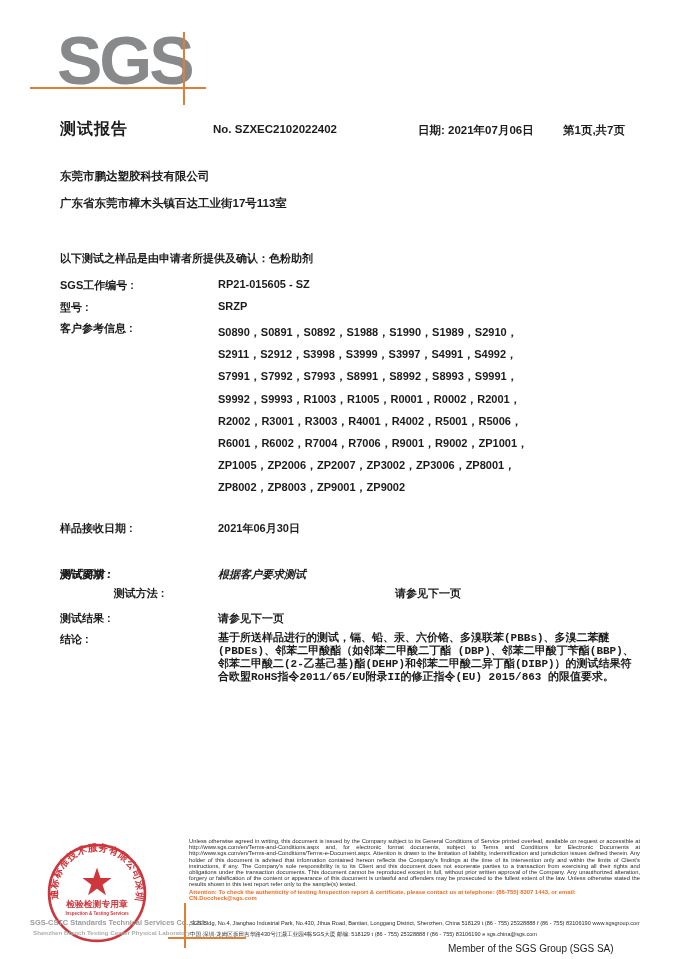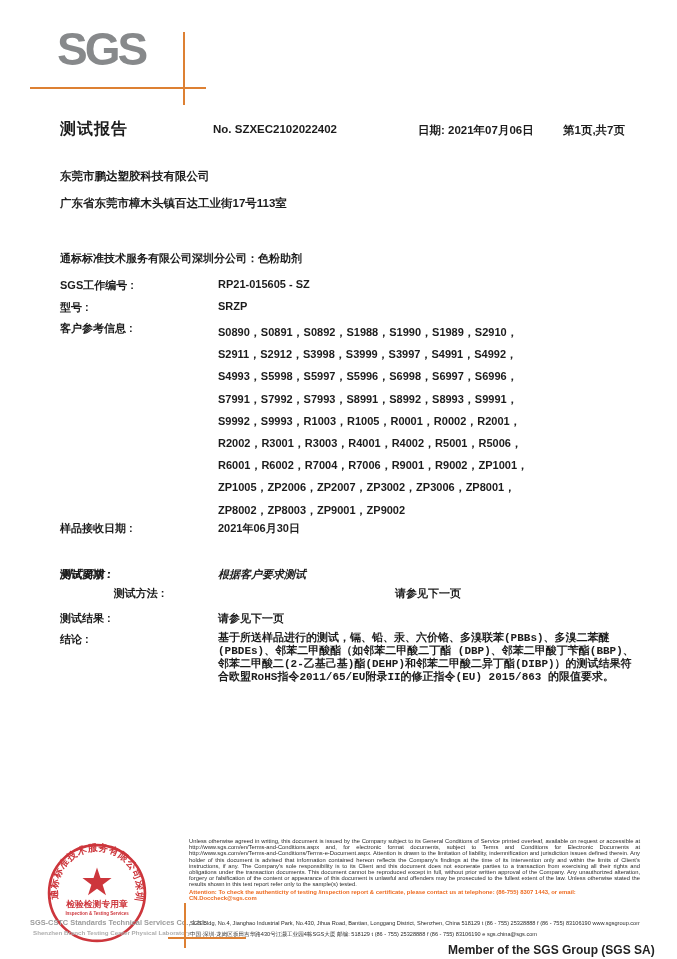--- a/index.html
+++ b/index.html
@@ -4,21 +4,21 @@
 <style>
   html,body{margin:0;padding:0;background:#e8e8e8;}
   .page{
     width:677px;height:959px;background:#ffffff;position:relative;
     margin:0 auto;overflow:hidden;
     font-family:"Liberation Sans","DejaVu Sans",sans-serif;color:#1c1c1c;
   }
   
   .sgs-logo{
     position:absolute;left:57px;top:26px;
-    font-size:46px;font-weight:700;letter-spacing:-3px;color:#87898b;line-height:1;
+    font-size:68px;font-weight:700;letter-spacing:-3px;color:#87898b;line-height:1;
     font-family:"Liberation Sans","DejaVu Sans",sans-serif;
   }
   .logo-hline{position:absolute;left:30px;top:87px;width:176px;height:2px;background:#dd8033;}
   .logo-vline{position:absolute;left:183px;top:32px;width:2px;height:73px;background:#dd8033;}
   
   .header-row{position:absolute;left:60px;top:121px;width:580px;height:20px;font-weight:700;}
   .header-title{position:absolute;left:0;top:-2px;font-size:16px;letter-spacing:1px;}
   .header-no{position:absolute;left:153px;top:2px;font-size:11.5px;}
   .header-date{position:absolute;left:358px;top:2px;font-size:11.5px;}
   .header-page{position:absolute;left:503px;top:2px;font-size:11.5px;}
@@ -45,21 +45,21 @@
   .footer-smallprint{
     position:absolute;left:189px;top:838px;width:451px;
     font-size:5.8px;line-height:6.2px;color:#2b2b2b;text-align:justify;
   }
   .footer-attention{
     margin-top:1px;color:#ed6b21;font-weight:700;font-size:5.9px;line-height:6.3px;text-align:left;
   }
   .addr-row{position:absolute;left:190px;width:450px;font-size:5.6px;color:#2b2b2b;white-space:nowrap;overflow:hidden;}
   .addr-en{top:920px;}
   .addr-cn{top:931px;}
-  .member{position:absolute;left:448px;top:943px;font-size:12px;color:#222;font-weight:700;}
+  .member{position:absolute;left:448px;top:943px;font-size:10px;color:#222;font-weight:400;}
   .cross-vline{position:absolute;left:184px;top:903px;width:2px;height:45px;background:#dd8033;}
   .cross-hline{position:absolute;left:168px;top:937px;width:78px;height:2px;background:#dd8033;}
   .lab-name{position:absolute;left:30px;top:918px;font-size:7.4px;color:#9b9b9b;font-weight:700;white-space:nowrap;}
   .lab-name2{position:absolute;left:33px;top:929px;font-size:6.2px;color:#adadad;font-weight:700;white-space:nowrap;}
   .stamp{position:absolute;left:46px;top:842px;width:102px;height:102px;opacity:.92;}
 </style>
 </head>
 <body>
 
 <div class="page">
@@ -73,38 +73,37 @@
     <span class="header-no">No. SZXEC2102022402</span>
     <span class="header-date">日期: 2021年07月06日</span>
     <span class="header-page">第1页,共7页</span>
   </div>
 
   <div class="applicant">
     <div>东莞市鹏达塑胶科技有限公司</div>
     <div>广东省东莞市樟木头镇百达工业街17号113室</div>
   </div>
 
-  <div class="statement">通标标准技术服务有限公司深圳分公司：色粉助剂</div>
+  <div class="statement">以下测试之样品是由申请者所提供及确认：色粉助剂</div>
 
   <div class="frow row-job">
     <div class="flabel">SGS工作编号 :</div>
     <div class="fvalue">RP21-015605 - SZ</div>
   </div>
 
   <div class="frow row-model">
     <div class="flabel">型号 :</div>
     <div class="fvalue">SRZP</div>
   </div>
 
   <div class="frow row-ref">
     <div class="flabel">客户参考信息 :</div>
     <div class="fvalue ref-lines">
       <div>S0890，S0891，S0892，S1988，S1990，S1989，S2910，</div>
       <div>S2911，S2912，S3998，S3999，S3997，S4991，S4992，</div>
-      <div>S4993，S5998，S5997，S5996，S6998，S6997，S6996，</div>
       <div>S7991，S7992，S7993，S8991，S8992，S8993，S9991，</div>
       <div>S9992，S9993，R1003，R1005，R0001，R0002，R2001，</div>
       <div>R2002，R3001，R3003，R4001，R4002，R5001，R5006，</div>
       <div>R6001，R6002，R7004，R7006，R9001，R9002，ZP1001，</div>
       <div>ZP1005，ZP2006，ZP2007，ZP3002，ZP3006，ZP8001，</div>
       <div>ZP8002，ZP8003，ZP9001，ZP9002</div>
     </div>
   </div>
 
   <div class="frow row-recv">

